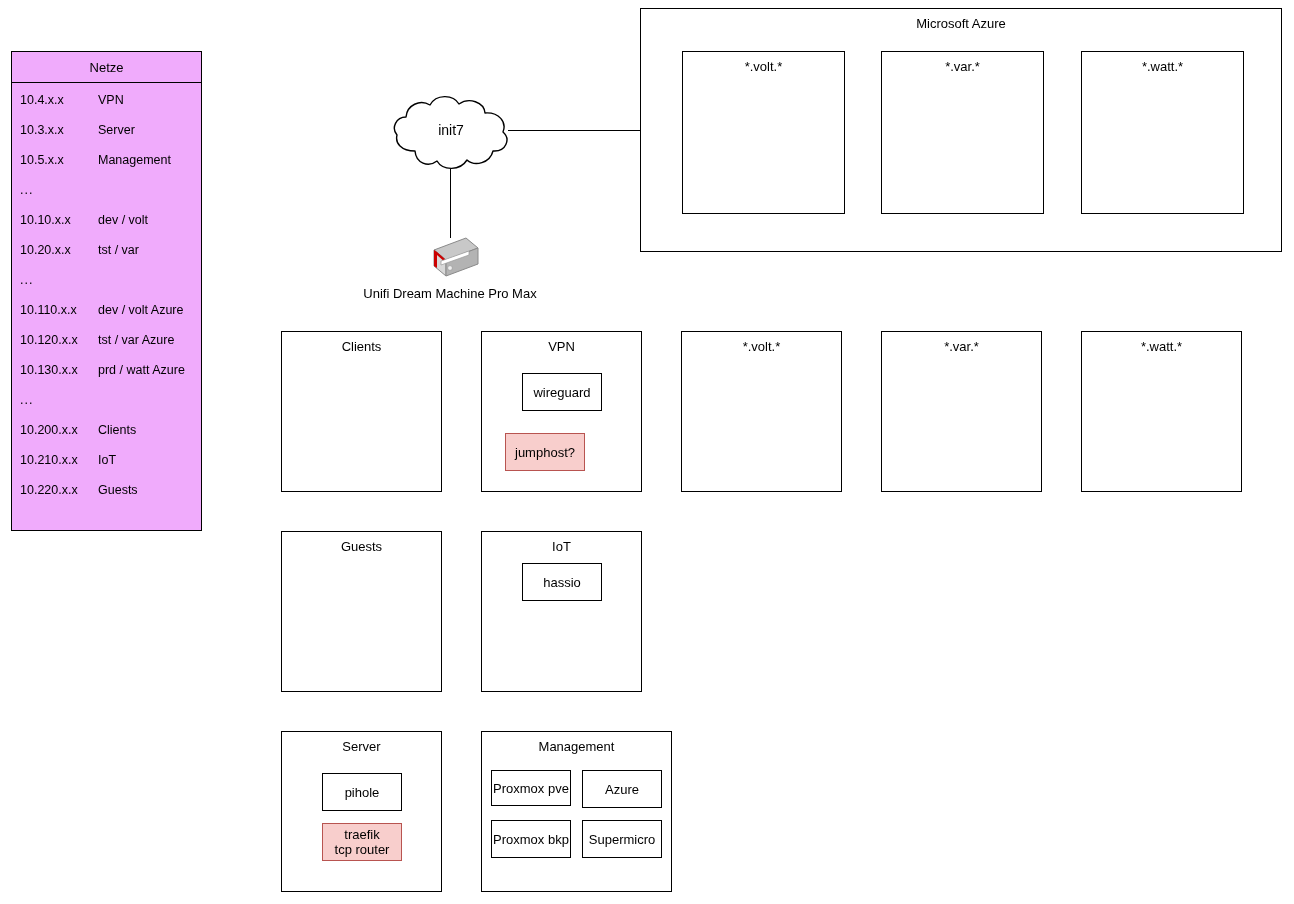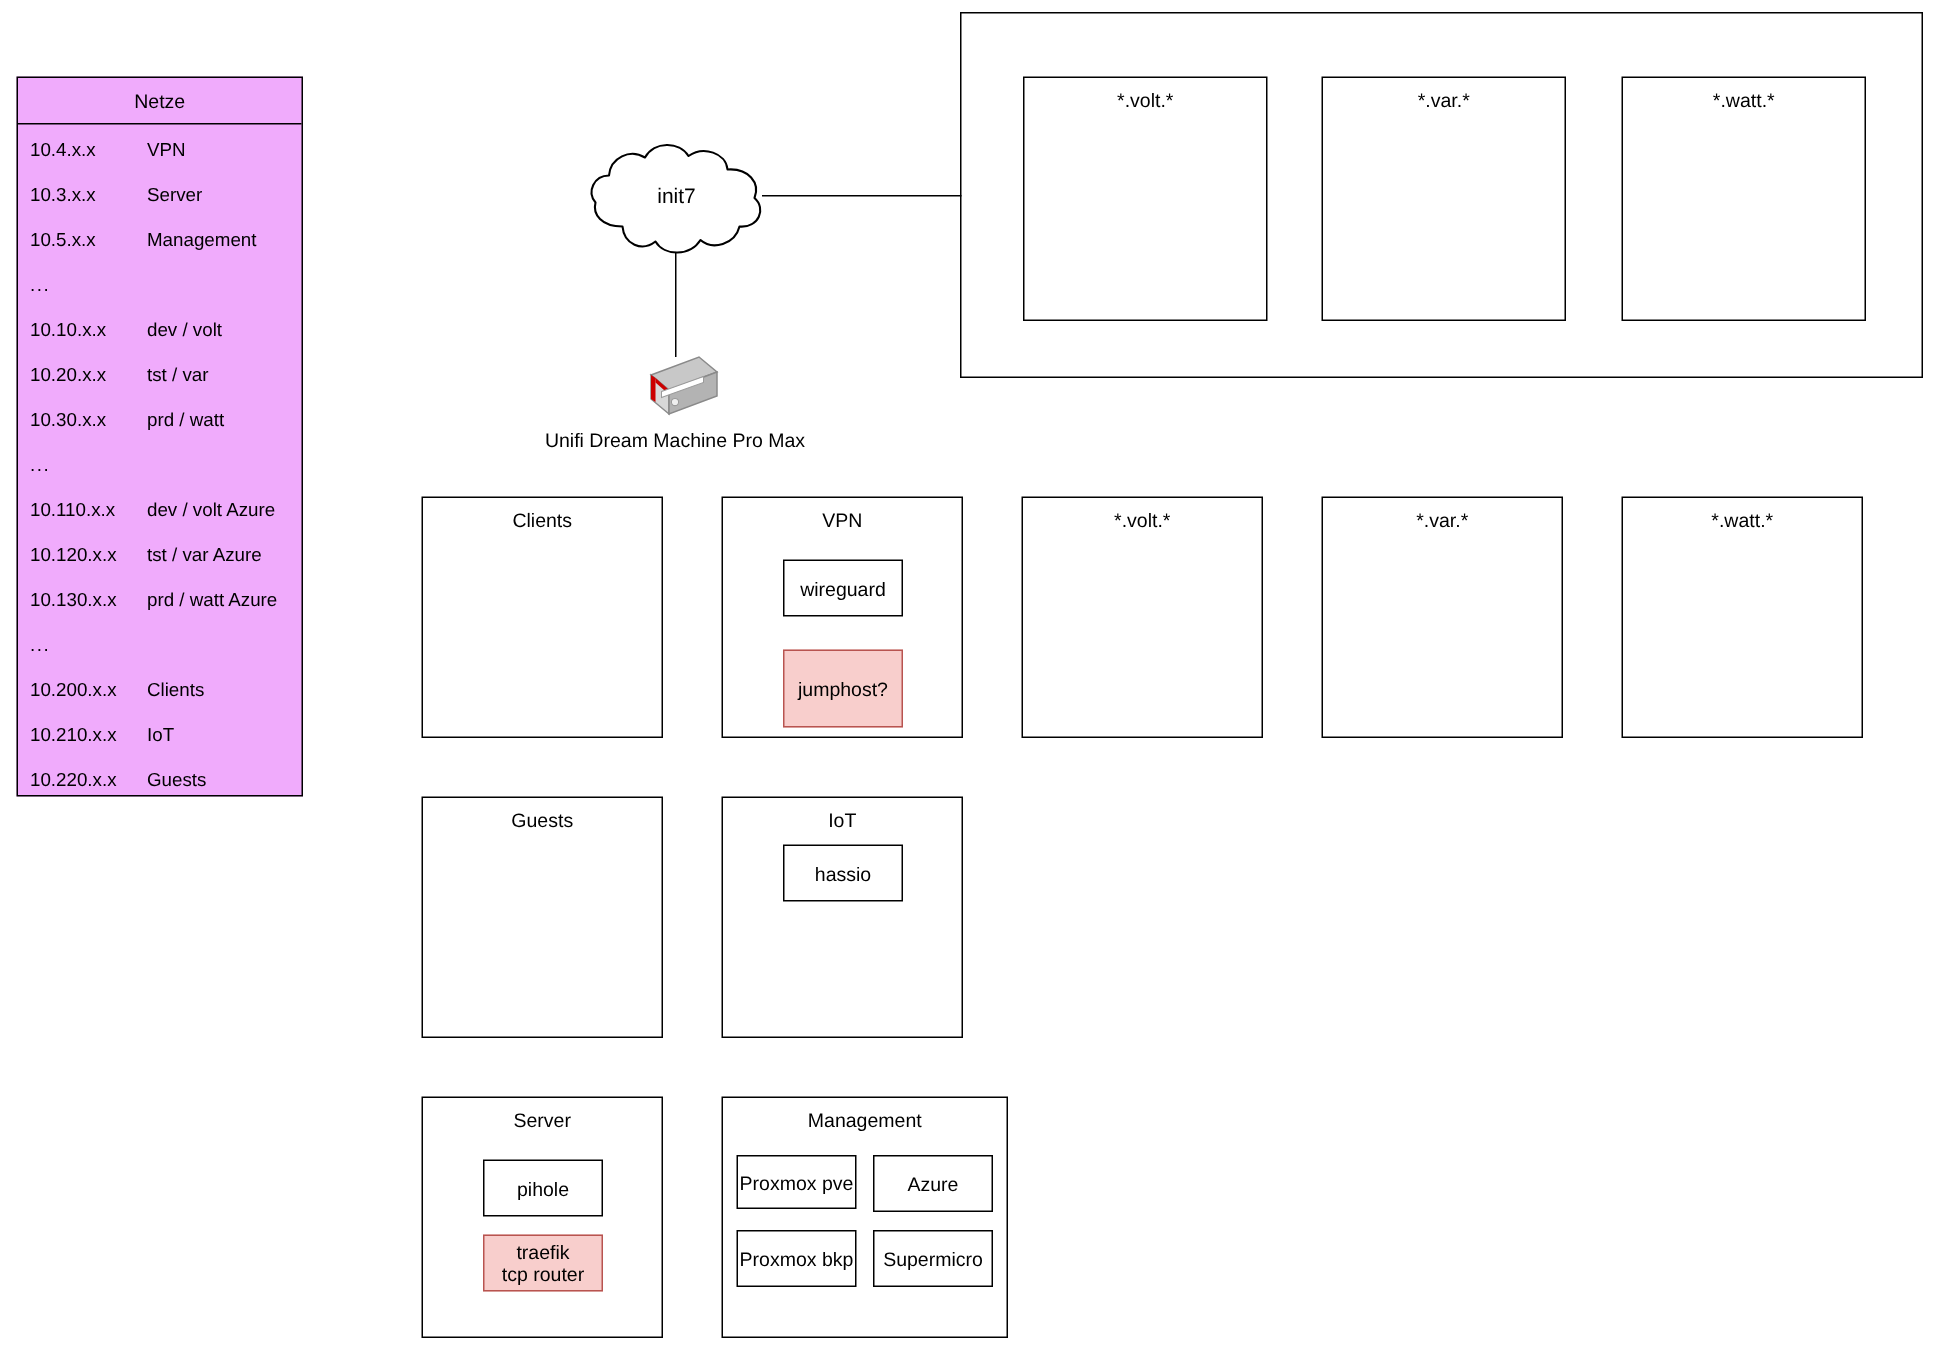--- a/index.html
+++ b/index.html
@@ -127,24 +127,20 @@
         <span class="netze-name"></span>
       </div>
       <div class="netze-row">
         <span class="netze-cidr">10.10.x.x</span>
         <span class="netze-name">dev / volt</span>
       </div>
       <div class="netze-row">
         <span class="netze-cidr">10.20.x.x</span>
         <span class="netze-name">tst / var</span>
       </div>
-      <div class="netze-row">
-        <span class="netze-cidr">10.30.x.x</span>
-        <span class="netze-name">prd / watt</span>
-      </div>
       <div class="netze-row ellipsis">
         <span class="netze-cidr">...</span>
         <span class="netze-name"></span>
       </div>
       <div class="netze-row">
         <span class="netze-cidr">10.110.x.x</span>
         <span class="netze-name">dev / volt Azure</span>
       </div>
       <div class="netze-row">
         <span class="netze-cidr">10.120.x.x</span>
@@ -167,20 +163,21 @@
         <span class="netze-name">IoT</span>
       </div>
       <div class="netze-row">
         <span class="netze-cidr">10.220.x.x</span>
         <span class="netze-name">Guests</span>
       </div>
     </div>
   </div>
 
   <div class="abs azure">
+    <div class="zone-title">Microsoft Azure</div>
     <div class="abs zone" style="left:41px; top:42px; width:163px; height:163px;">
       <div class="zone-title">*.volt.*</div>
     </div>
     <div class="abs zone" style="left:240px; top:42px; width:163px; height:163px;">
       <div class="zone-title">*.var.*</div>
     </div>
     <div class="abs zone" style="left:440px; top:42px; width:163px; height:163px;">
       <div class="zone-title">*.watt.*</div>
     </div>
   </div>
@@ -225,21 +222,21 @@
   </div>
   <div class="abs router-label">Unifi Dream Machine Pro Max</div>
 
   <div class="abs zone" style="left:281px; top:331px; width:161px; height:161px;">
     <div class="zone-title">Clients</div>
   </div>
 
   <div class="abs zone" style="left:481px; top:331px; width:161px; height:161px;">
     <div class="zone-title">VPN</div>
     <div class="abs node" style="left:40px; top:41px; width:80px; height:38px;">wireguard</div>
-    <div class="abs node highlight" style="left:40px; top:101px; width:80px; height:52px;text-align:center;">jumphost?</div>
+    <div class="abs node highlight" style="left:23px; top:101px; width:80px; height:38px;text-align:center;">jumphost?</div>
   </div>
 
   <div class="abs zone" style="left:681px; top:331px; width:161px; height:161px;">
     <div class="zone-title">*.volt.*</div>
   </div>
 
   <div class="abs zone" style="left:881px; top:331px; width:161px; height:161px;">
     <div class="zone-title">*.var.*</div>
   </div>
 

